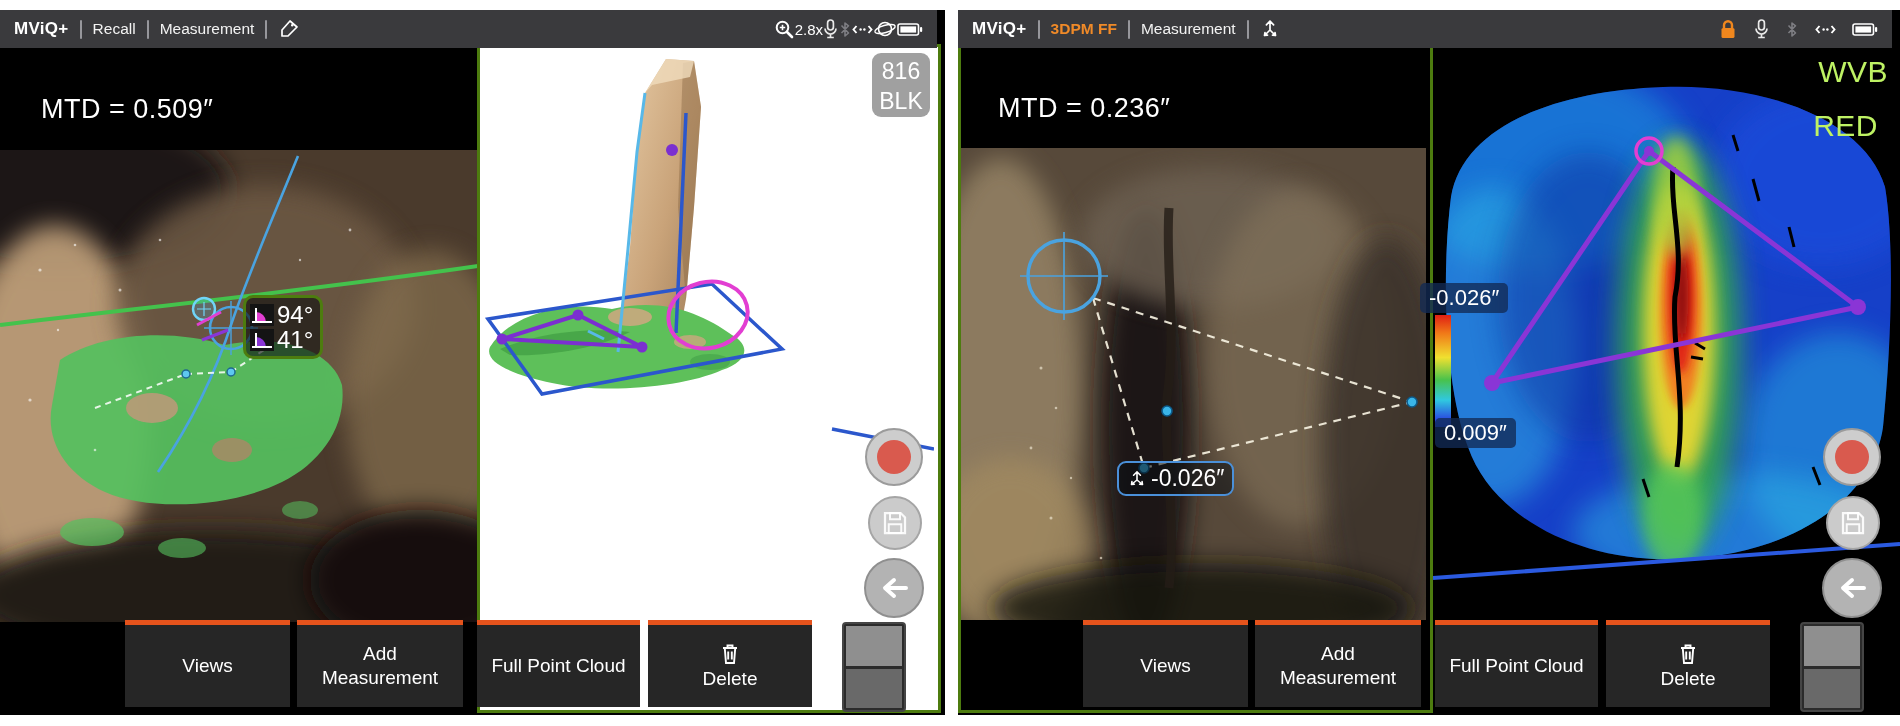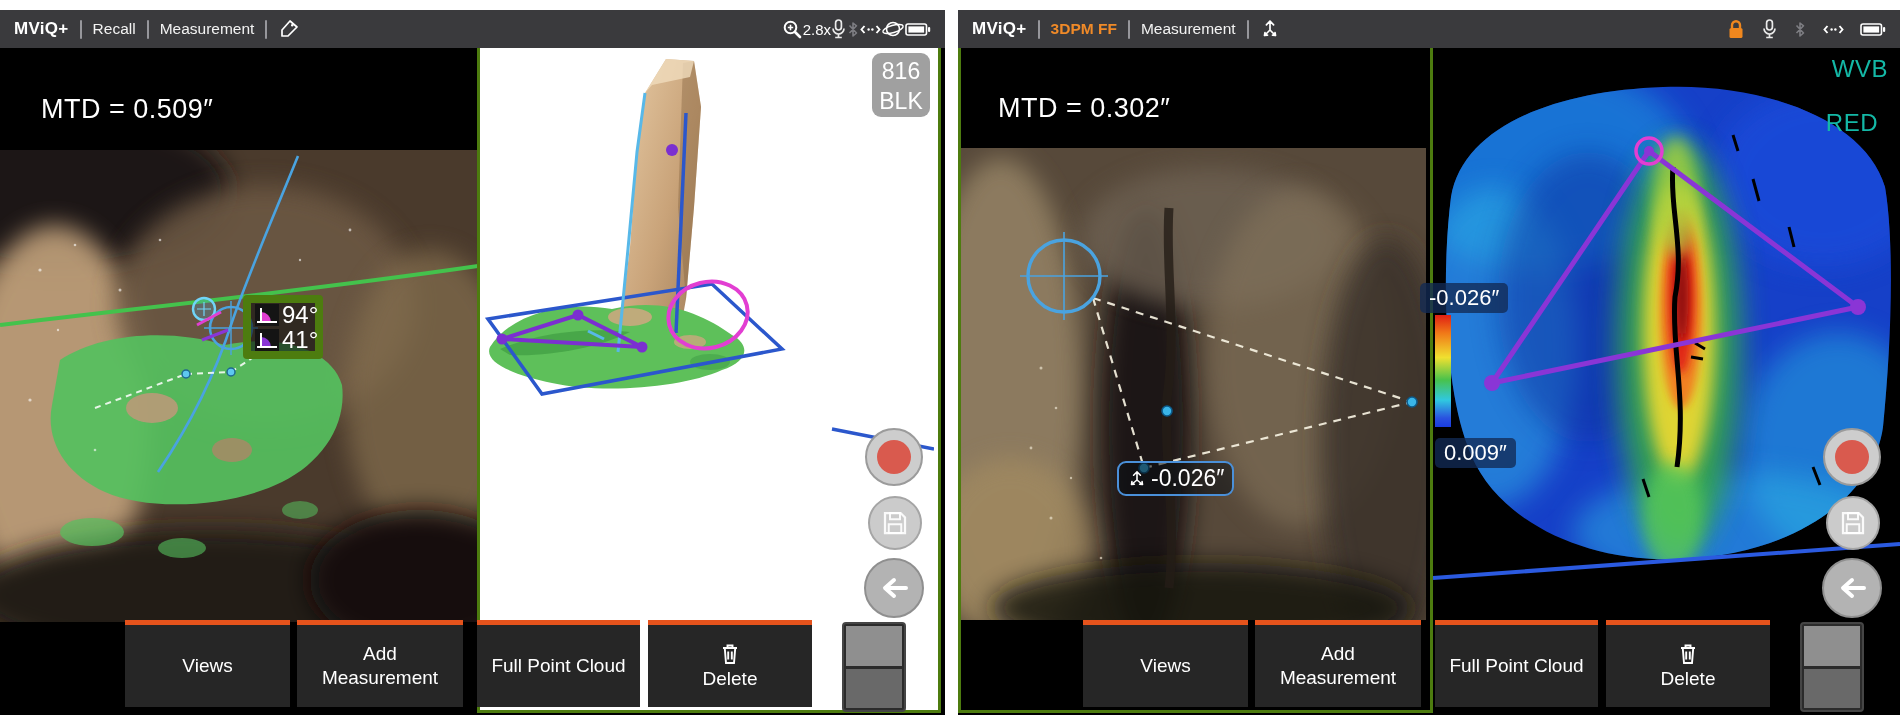--- a/index.html
+++ b/index.html
@@ -1,43 +1,43 @@
 <!DOCTYPE html>
 <html><head>
 <meta charset="utf-8">
 <style>
   html,body{margin:0;padding:0;background:#ffffff;}
   #stage{position:relative;width:1900px;height:726px;background:#ffffff;overflow:hidden;
          font-family:"Liberation Sans",sans-serif;-webkit-font-smoothing:antialiased;}
   .win{position:absolute;top:10px;height:705px;background:#000;overflow:hidden;}
   #lw{left:0;width:945px;}
   #rw{left:958px;width:942px;}
-  .menubar{position:absolute;top:0;left:0;right:0;height:38px;background:#3a3a3d;
+  .menubar{position:absolute;top:0;left:0;right:8px;height:38px;background:#3a3a3d;
            display:flex;align-items:center;padding:0 14px;box-sizing:border-box;z-index:6;}
   .brand{color:#fff;font-weight:bold;font-size:17px;letter-spacing:.3px;}
   .mi{color:#f3f3f3;font-size:15.5px;}
   .mi-orange{color:#f08a28;font-weight:bold;font-size:15.5px;text-align:right;}
   .sep{width:2px;height:19px;background:#97979c;margin:0 11px;border-radius:1px;}
   .mright{margin-left:auto;display:flex;align-items:center;}
   .ztext{color:#fff;font-size:15px;}
   .mtd{position:absolute;color:#fff;font-size:27px;letter-spacing:.5px;z-index:3;margin-left:11px;}
   .pane{position:absolute;box-sizing:border-box;z-index:1;}
   .orange-border{border:3px solid #4d7c0f;}
   .badge{position:absolute;top:6px;right:8px;width:58px;height:64px;background:rgba(152,152,152,.92);
          border-radius:9px;color:#fff;font-size:23px;text-align:center;line-height:1.32;padding-top:3px;
          box-sizing:border-box;z-index:4;}
-  .anglebox{position:absolute;left:243px;top:145px;width:80px;height:64px;border:8px solid #4d7c0f;
-            border-radius:4px;background:rgba(15,15,15,.62);z-index:4;display:flex;flex-direction:column;
+  .anglebox{position:absolute;left:243px;top:145px;width:80px;height:64px;border:3px solid #4d7c0f;
+            border-radius:10px;background:rgba(15,15,15,.62);z-index:4;display:flex;flex-direction:column;
             justify-content:center;gap:1px;padding:1px 4px;box-sizing:border-box;}
   .anglerow{display:flex;align-items:center;gap:3px;color:#fff;font-size:24px;line-height:1;}
   .meas-label{position:absolute;border:2px solid #4a90d9;border-radius:9px;background:rgba(10,14,20,.55);
               color:#fff;font-size:23px;display:flex;align-items:center;gap:4px;padding:2px 8px;z-index:4;}
   .hm-label{position:absolute;background:rgba(18,42,84,.78);border-radius:5px;color:#fff;font-size:22px;
             padding:2px 9px;z-index:4;}
-  .hm-corner{position:absolute;color:#14b8a6;font-size:24px;text-align:center;z-index:4;letter-spacing:.5px;}
+  .hm-corner{position:absolute;color:#bef264;font-size:30px;text-align:center;z-index:4;letter-spacing:.5px;}
   .colorbar{position:absolute;left:477px;top:305px;width:16px;height:112px;z-index:4;
             background:linear-gradient(to bottom,#e01f14 0%,#f07818 16%,#f0e030 38%,#48c24c 58%,#30c8e0 76%,#2a52e0 92%,#1a3ce0 100%);}
   .circlebtn{position:absolute;border-radius:50%;display:flex;align-items:center;justify-content:center;z-index:5;}
   .rec{left:865px;top:418px;width:58px;height:58px;background:#cdcdcd;border:2px solid #9b9b9b;box-sizing:border-box;}
   .rec-dot{width:34px;height:34px;border-radius:50%;background:#d95a4e;}
   .sav{left:868px;top:486px;width:54px;height:54px;background:#cbcbcb;border:2px solid #a5a5a5;box-sizing:border-box;}
   .bak{left:864px;top:548px;width:60px;height:60px;background:#b3b3b3;border:2px solid #8f8f8f;box-sizing:border-box;}
   .graybox{position:absolute;left:842px;top:612px;width:64px;height:90px;border:2px solid #454545;border-radius:4px;
            box-sizing:border-box;background:#2b2b2b;z-index:5;display:flex;flex-direction:column;gap:3px;padding:2px;}
   .graybox .gtop{flex:1;background:#8f8f8f;}
@@ -327,21 +327,21 @@
           <svg width="26" height="17" viewBox="0 0 26 17">
               <rect x="1" y="3" width="20.5" height="11" rx="2" fill="none" stroke="#fff" stroke-width="1.6"></rect>
               <rect x="3.4" y="5.4" width="15.7" height="6.2" fill="#fff"></rect>
               <rect x="23" y="6" width="2.2" height="5" rx="1" fill="#fff"></rect>
             </svg>
         </span>
       </span>
     </div>
 
     <div class="pane orange-border" style="left:0;top:34px;width:475px;height:669px;background:#000;">
-      <div class="mtd" style="left:26px;top:46px;">MTD = 0.302″</div>
+      <div class="mtd" style="left:26px;top:46px;">MTD = 0.236″</div>
       <svg class="abs" style="left:0;top:101px;" width="465" height="472" viewBox="0 0 465 472">
         <defs>
           <filter id="rb12" x="-60%" y="-60%" width="220%" height="220%">
               <feGaussianBlur stdDeviation="12"></feGaussianBlur>
             </filter>
         </defs>
         <rect width="465" height="472" fill="#57493a"></rect>
         <ellipse cx="40" cy="240" rx="80" ry="230" fill="#8c7a5e" filter="url(#rb12)"></ellipse>
         <ellipse cx="185" cy="280" rx="45" ry="220" fill="#1d1914" filter="url(#rb12)"></ellipse>
         <ellipse cx="250" cy="90" rx="130" ry="70" fill="#6e6252" opacity=".8" filter="url(#rb12)"></ellipse>
@@ -424,21 +424,21 @@
         <circle cx="216" cy="104" r="5" fill="#8a35d6"></circle>
         <circle cx="216" cy="104" r="13" fill="none" stroke="#e23ed2" stroke-width="3.5"></circle>
       </g>
       <path d="M0,531 L467,497" stroke="#2b5ae0" stroke-width="4"></path>
     </svg>
 
     <div class="hm-corner" style="right:12px;top:45px;">WVB</div>
     <div class="hm-corner" style="right:22px;top:99px;">RED</div>
     <div class="hm-label" style="left:462px;top:273px;">-0.026″</div>
     <div class="colorbar"></div>
-    <div class="hm-label" style="left:477px;top:428px;">0.009″</div>
+    <div class="hm-label" style="left:477px;top:408px;">0.009″</div>
 
     <div class="circlebtn rec">
         <div class="rec-dot"></div>
       </div>
     <div class="circlebtn sav">
       <svg width="30" height="30" viewBox="0 0 24 24">
         <path d="M4,4 H16.5 L20,7.5 V20 H4 Z" fill="none" stroke="rgba(255,255,255,.9)" stroke-width="1.8"></path>
         <rect x="8" y="4" width="8" height="5" fill="none" stroke="rgba(255,255,255,.9)" stroke-width="1.6"></rect>
         <rect x="7" y="13" width="10" height="7" fill="none" stroke="rgba(255,255,255,.9)" stroke-width="1.6"></rect>
       </svg>

